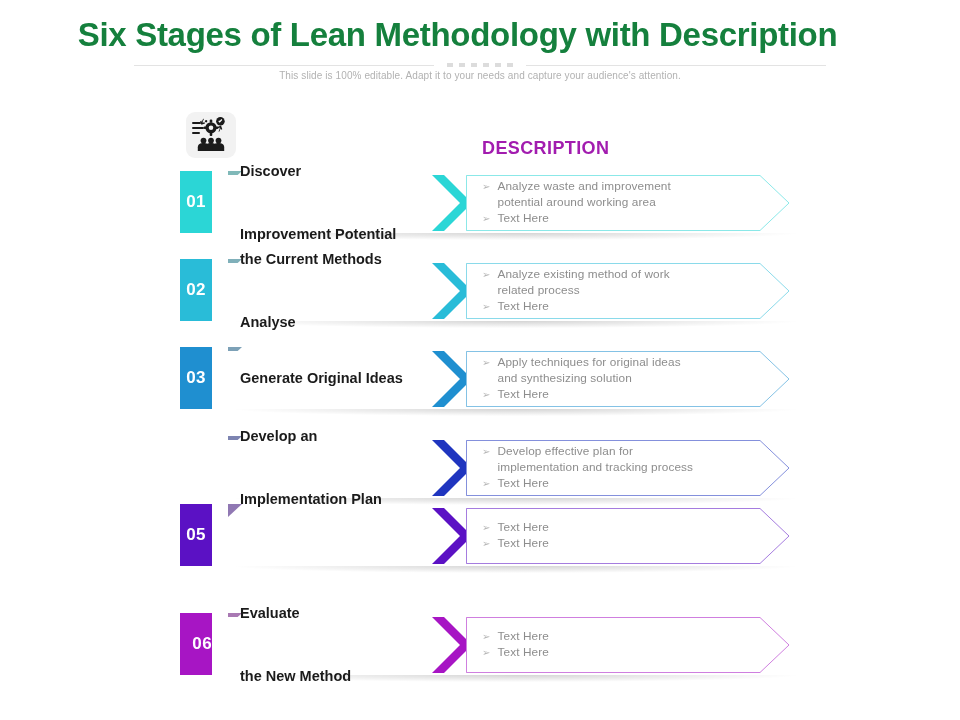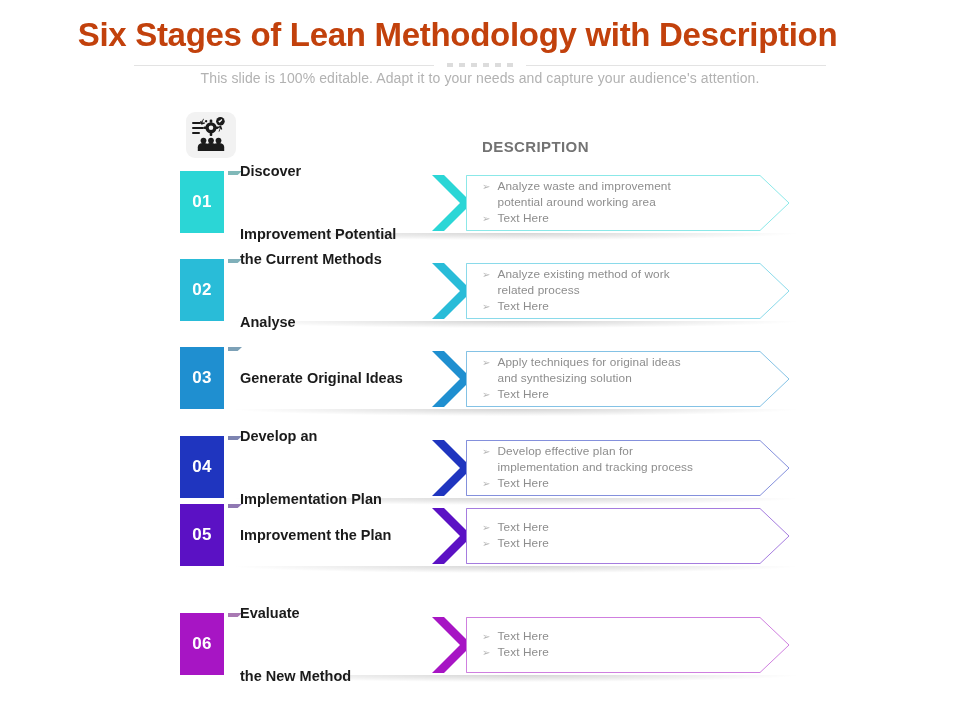--- a/index.html
+++ b/index.html
@@ -11,62 +11,62 @@
     position:relative;
   }
 
   
   #slide-title{
     position:absolute;left:0;top:16px;width:915px;
     text-align:center;
     font-size:33px;
     font-weight:bold;
     letter-spacing:-0.3px;
-    color:#c2410c;
+    color:#15803d;
     font-family:"Liberation Sans", sans-serif;
   }
   #title-divider{
     position:absolute;left:134px;top:61px;width:692px;height:9px;
   }
   #title-divider .rule-l,#title-divider .rule-r{
     position:absolute;top:4px;height:1px;background:#e3e3e3;
   }
   #title-divider .rule-l{left:0;width:300px;}
   #title-divider .rule-r{right:0;width:300px;}
   #title-divider .dots{
     position:absolute;left:313px;top:2px;width:66px;height:5px;
     display:flex;justify-content:space-between;
   }
   #title-divider .dots i{display:block;width:6px;height:4px;background:#dcdcdc;}
   #slide-subtitle{
     position:absolute;left:0;top:70px;width:960px;
     text-align:center;
-    font-size:14px;
+    font-size:10px;
     color:#b2b2b2;
     letter-spacing:0.1px;
   }
 
   
   #header-icon{
     position:absolute;left:186px;top:112px;width:50px;height:46px;
     background:#f2f2f2;border-radius:9px;
   }
   #header-icon svg{position:absolute;left:5px;top:3px;}
 
   #description-header{
     position:absolute;left:482px;top:138px;
-    font-size:15px;font-weight:bold;color:#737373;letter-spacing:0.4px;
+    font-size:18px;font-weight:bold;color:#a21caf;letter-spacing:0.4px;
   }
 
   
   .row{position:absolute;left:0;width:960px;height:74px;}
 
   
   .num-tile{
-    position:absolute;left:180px;top:0;width:44px;height:62px;
+    position:absolute;left:180px;top:0;width:32px;height:62px;
     color:#ffffff;font-size:17px;font-weight:bold;
     display:flex;align-items:center;justify-content:center;
     letter-spacing:0.4px;
   }
   .num-fold{
     position:absolute;left:228px;top:0;width:0;height:0;
     border-left:14px solid #000;border-bottom:13px solid transparent;
     opacity:.55;
   }
 
@@ -274,23 +274,20 @@
           </div>
           <div class="bullet">
             <span class="tick">➢</span>
             <span class="btxt">Text Here</span>
           </div>
         </div>
       </div>
     </div>
     <div class="row" style="top: 436px;">
       <div class="row-shadow"></div>
-      <div class="num-tile" style="background: rgb(31, 53, 191);">
-        <span>04</span>
-      </div>
       <span class="num-fold" style="border-left-color: rgb(31, 53, 191); filter: brightness(0.6);"></span>
       <div class="label-wrap">
         <div class="label-box"></div>
         <div class="label-text">
           <span>Develop an</span>
           <span>Implementation Plan</span>
         </div>
       </div>
       <div class="arrow">
         <svg width="46" height="56" viewBox="0 0 46 56" xmlns="http://www.w3.org/2000/svg">
@@ -314,26 +311,20 @@
           </div>
         </div>
       </div>
     </div>
     <div class="row" style="top: 504px;">
       <div class="row-shadow"></div>
       <div class="num-tile" style="background: rgb(91, 17, 196);">
         <span>05</span>
       </div>
       <span class="num-fold" style="border-left-color: rgb(91, 17, 196); filter: brightness(0.6);"></span>
-      <div class="label-wrap">
-        <div class="label-box"></div>
-        <div class="label-text">
-          <span>Improvement the Plan</span>
-        </div>
-      </div>
       <div class="arrow">
         <svg width="46" height="56" viewBox="0 0 46 56" xmlns="http://www.w3.org/2000/svg">
           <path d="M2 0 L30 28 L2 56 L14 56 L42 28 L14 0 Z" fill="#5b11c4"></path>
         </svg>
       </div>
       <div class="desc-wrap">
         <div class="desc-shape"></div>
         <div class="desc-outline"><svg width="324" height="56" viewBox="0 0 324 56" xmlns="http://www.w3.org/2000/svg">
             <path d="M0.5 0.5 L294 0.5 L323 28 L294 55.5 L0.5 55.5 Z" fill="none" stroke="#5b11c4" stroke-opacity="0.55" stroke-width="1"></path>
           </svg></div>
@@ -344,21 +335,21 @@
           </div>
           <div class="bullet">
             <span class="tick">➢</span>
             <span class="btxt">Text Here</span>
           </div>
         </div>
       </div>
     </div>
     <div class="row" style="top: 613px;">
       <div class="row-shadow"></div>
-      <div class="num-tile" style="background: rgb(167, 21, 196);">
+      <div class="num-tile" style="background: rgb(167, 21, 196); justify-content: flex-end;">
         <span>06</span>
       </div>
       <span class="num-fold" style="border-left-color: rgb(167, 21, 196); filter: brightness(0.6);"></span>
       <div class="label-wrap">
         <div class="label-box"></div>
         <div class="label-text">
           <span>Evaluate</span>
           <span>the New Method</span>
         </div>
       </div>

